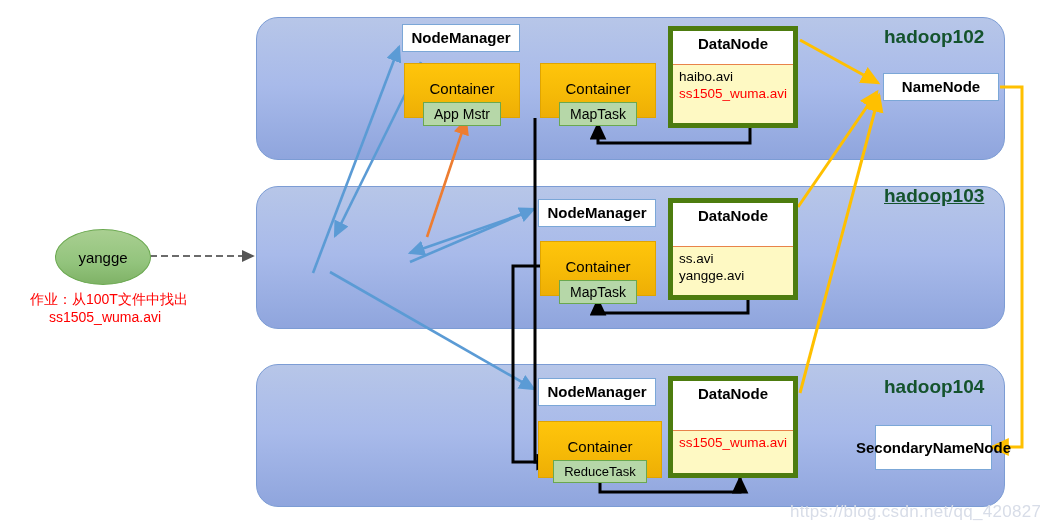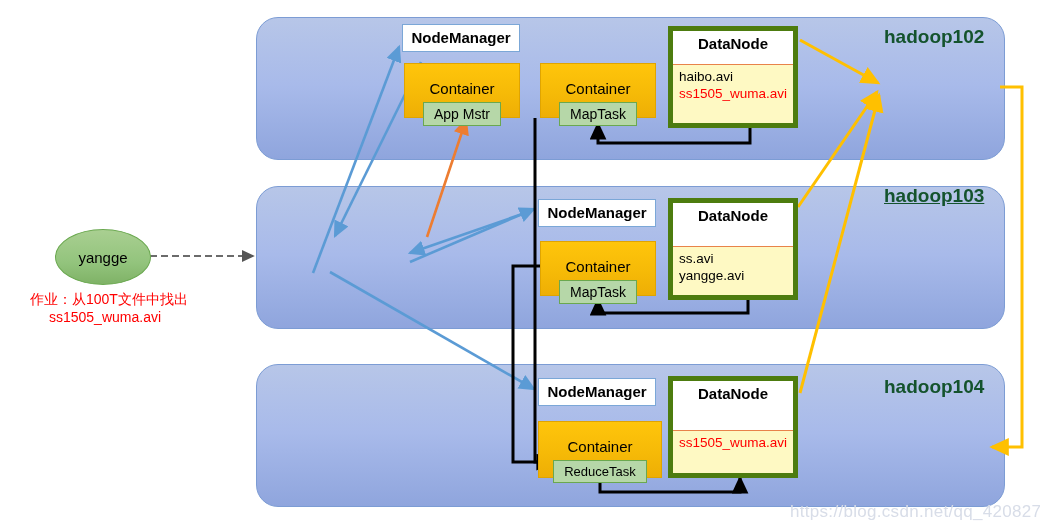--- a/index.html
+++ b/index.html
@@ -131,20 +131,21 @@
 
   <div class="dn" style="left:668px;top:26px;width:130px;height:102px;">
     <div class="dn-head">DataNode</div>
     <div class="dn-spacer" style="flex:0 0 12px;"></div>
     <div class="dn-body">
       <div>haibo.avi</div>
       <div class="red">ss1505_wuma.avi</div>
     </div>
   </div>
 
+  <div class="wbox" style="left:883px;top:73px;width:116px;height:28px;">NameNode</div>
 
   <div class="wbox" style="left:538px;top:199px;width:118px;height:28px;">NodeManager</div>
 
   <div class="container-box" style="left:540px;top:241px;width:116px;height:55px;">
     <div class="container-title">Container</div>
     <div class="task-chip">MapTask</div>
   </div>
 
   <div class="dn" style="left:668px;top:198px;width:130px;height:102px;">
     <div class="dn-head">DataNode</div>
@@ -163,16 +164,17 @@
   </div>
 
   <div class="dn" style="left:668px;top:376px;width:130px;height:102px;">
     <div class="dn-head">DataNode</div>
     <div class="dn-spacer" style="flex:0 0 28px;"></div>
     <div class="dn-body">
       <div class="red">ss1505_wuma.avi</div>
     </div>
   </div>
 
+  <div class="wbox" style="left:875px;top:425px;width:117px;height:45px;padding:0 6px;">SecondaryNameNode</div>
 
   <div class="watermark" style="left:790px;top:502px;">https://blog.csdn.net/qq_42082701</div>
 
 </div>
 
 </body></html>

